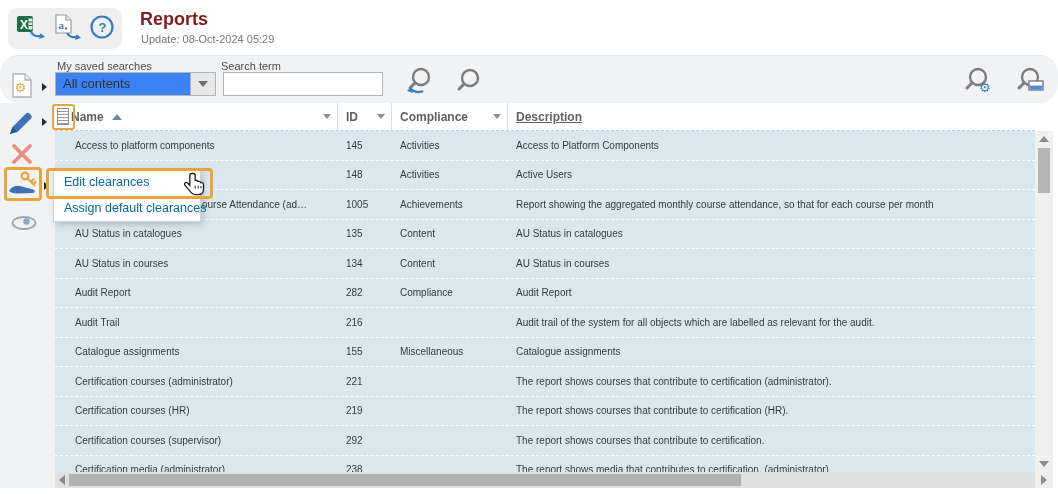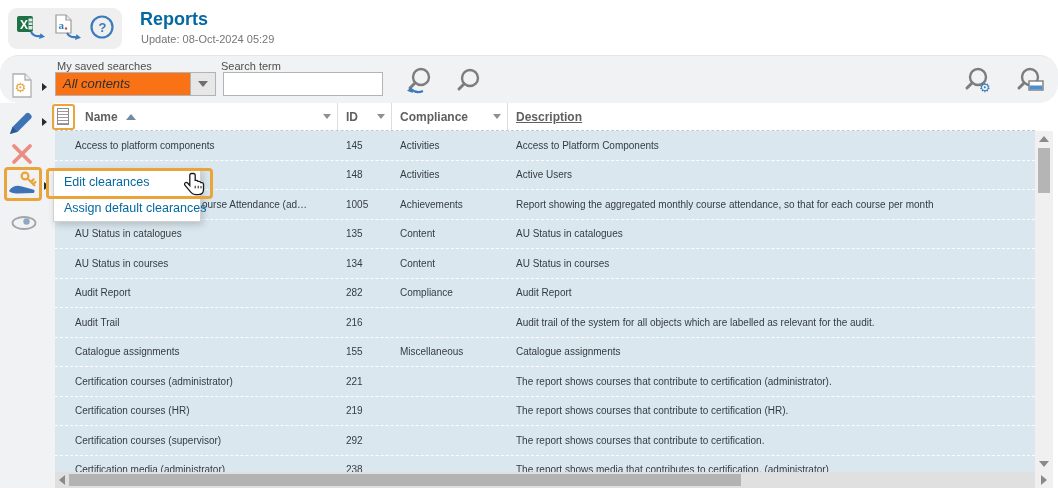--- a/index.html
+++ b/index.html
@@ -4,45 +4,45 @@
 <style>
   * { margin:0; padding:0; box-sizing:border-box; }
   html,body { background:#fff; }
   #app {
     position:relative; width:1058px; height:494px; overflow:hidden;
     background:#fff; font-family:"Liberation Sans", sans-serif; color:#333;
   }
   
   .pill { position:absolute; left:8px; top:8px; width:114px; height:41px; background:#efefef;
           border-radius:9px; display:flex; align-items:center; justify-content:space-evenly; }
-  .page-title { position:absolute; left:140px; top:9px; font-size:18px; font-weight:bold; color:#0369a1; }
+  .page-title { position:absolute; left:140px; top:9px; font-size:18px; font-weight:bold; color:#7f1d1d; }
   .page-sub   { position:absolute; left:141px; top:33px; font-size:11px; color:#767676; }
   
   .toolbar { position:absolute; left:0; top:55px; width:1058px; height:48px; background:#f1f2f3;
              border-top:1px solid #e6e6e6;border-radius:19px; }
   .tb-label { position:absolute; font-size:11px; color:#4e4e4e; }
-  .combo { position:absolute; left:55px; top:16px; width:161px; height:24px; background:#f97316;
-           border:1px solid #b3b3b3; display:flex;font-style:italic; }
+  .combo { position:absolute; left:55px; top:16px; width:161px; height:24px; background:#3b82f6;
+           border:1px solid #b3b3b3; display:flex; }
   .combo-val { flex:1; font-size:13px; color:#2f2f2f; line-height:22px; padding-left:7px; overflow:hidden; }
   .combo-btn { width:25px; background:#e7e7e7; border-left:1px solid #b3b3b3; display:flex;
                align-items:center; justify-content:center; }
   .search-input { position:absolute; left:223px; top:16px; width:160px; height:24px; background:#fff;
                   border:1px solid #b3b3b3; font-size:13px; padding:0 6px; font-family:"Liberation Sans",sans-serif; }
   .tb-ic { position:absolute; top:9px; width:34px; height:34px; }
   
   .sidebar { position:absolute; left:0; top:103px; width:55px; height:385px; background:#f1f2f3; }
   .side-ic { position:absolute; }
   .flyout { position:absolute; width:0; height:0; border-left:5px solid #2a2a2a;
             border-top:4px solid transparent; border-bottom:4px solid transparent; }
   
   .thead { position:absolute; left:55px; top:103px; width:980px; height:28px; background:#fff;
            display:flex; border-bottom:1px dashed #bccbd6; z-index:1; }
   .th { position:relative; font-size:12px; font-weight:bold; color:#5f5f5f;
         display:flex; align-items:center; white-space:nowrap; }
-  .th-name { width:283px; padding-left:30px; border-right:1px solid #dcdcdc; }
+  .th-name { width:283px; padding-left:16px; border-right:1px solid #dcdcdc; }
   .th-id   { width:54px;  padding-left:8px;  border-right:1px solid #dcdcdc; }
   .th-cat  { width:116px; padding-left:8px;  border-right:1px solid #dcdcdc; }
   .th-desc { flex:1; padding-left:8px;text-decoration:underline; }
   .sort-up { width:0; height:0; border-left:5px solid transparent; border-right:5px solid transparent;
              border-bottom:6px solid #6f8ca6; margin-left:8px; }
   .dd { position:absolute; right:6px; top:11px; width:0; height:0;
         border-left:4.5px solid transparent; border-right:4.5px solid transparent;
         border-top:5.5px solid #8f8f8f; }
   .tbody { position:absolute; left:55px; top:131px; width:980px; height:341px;
            background:#dbe7ef; overflow:hidden; }

